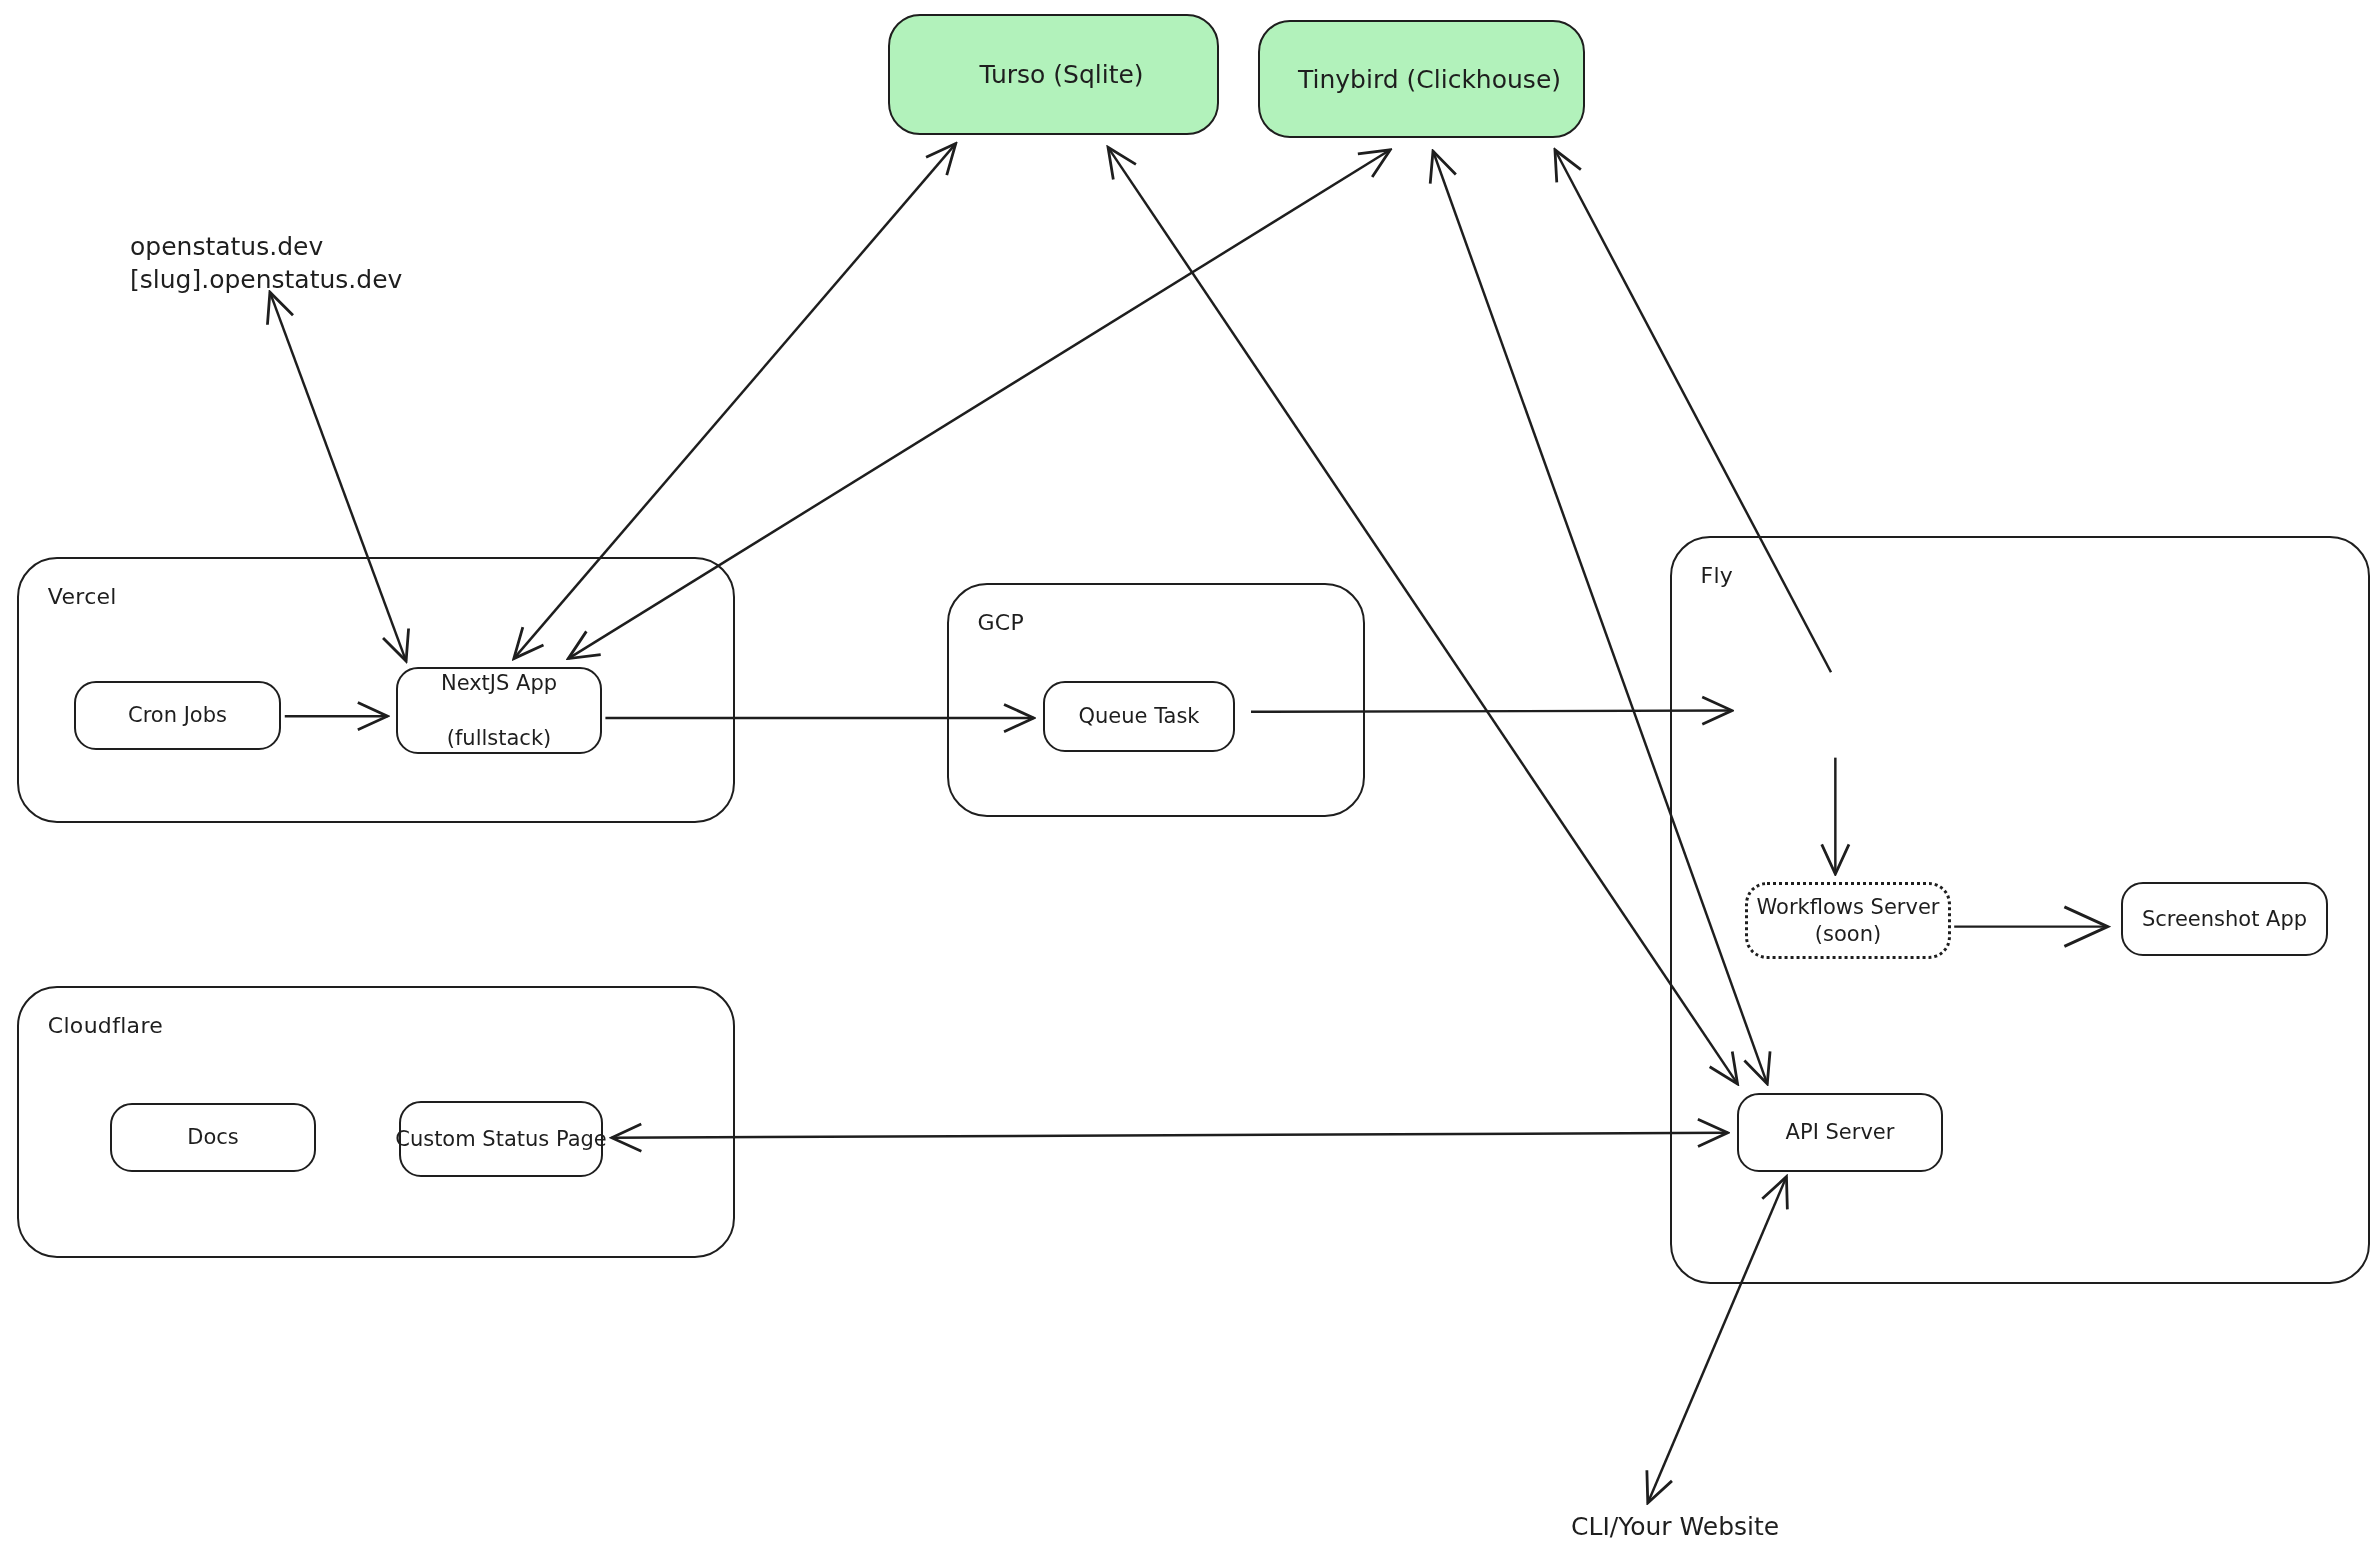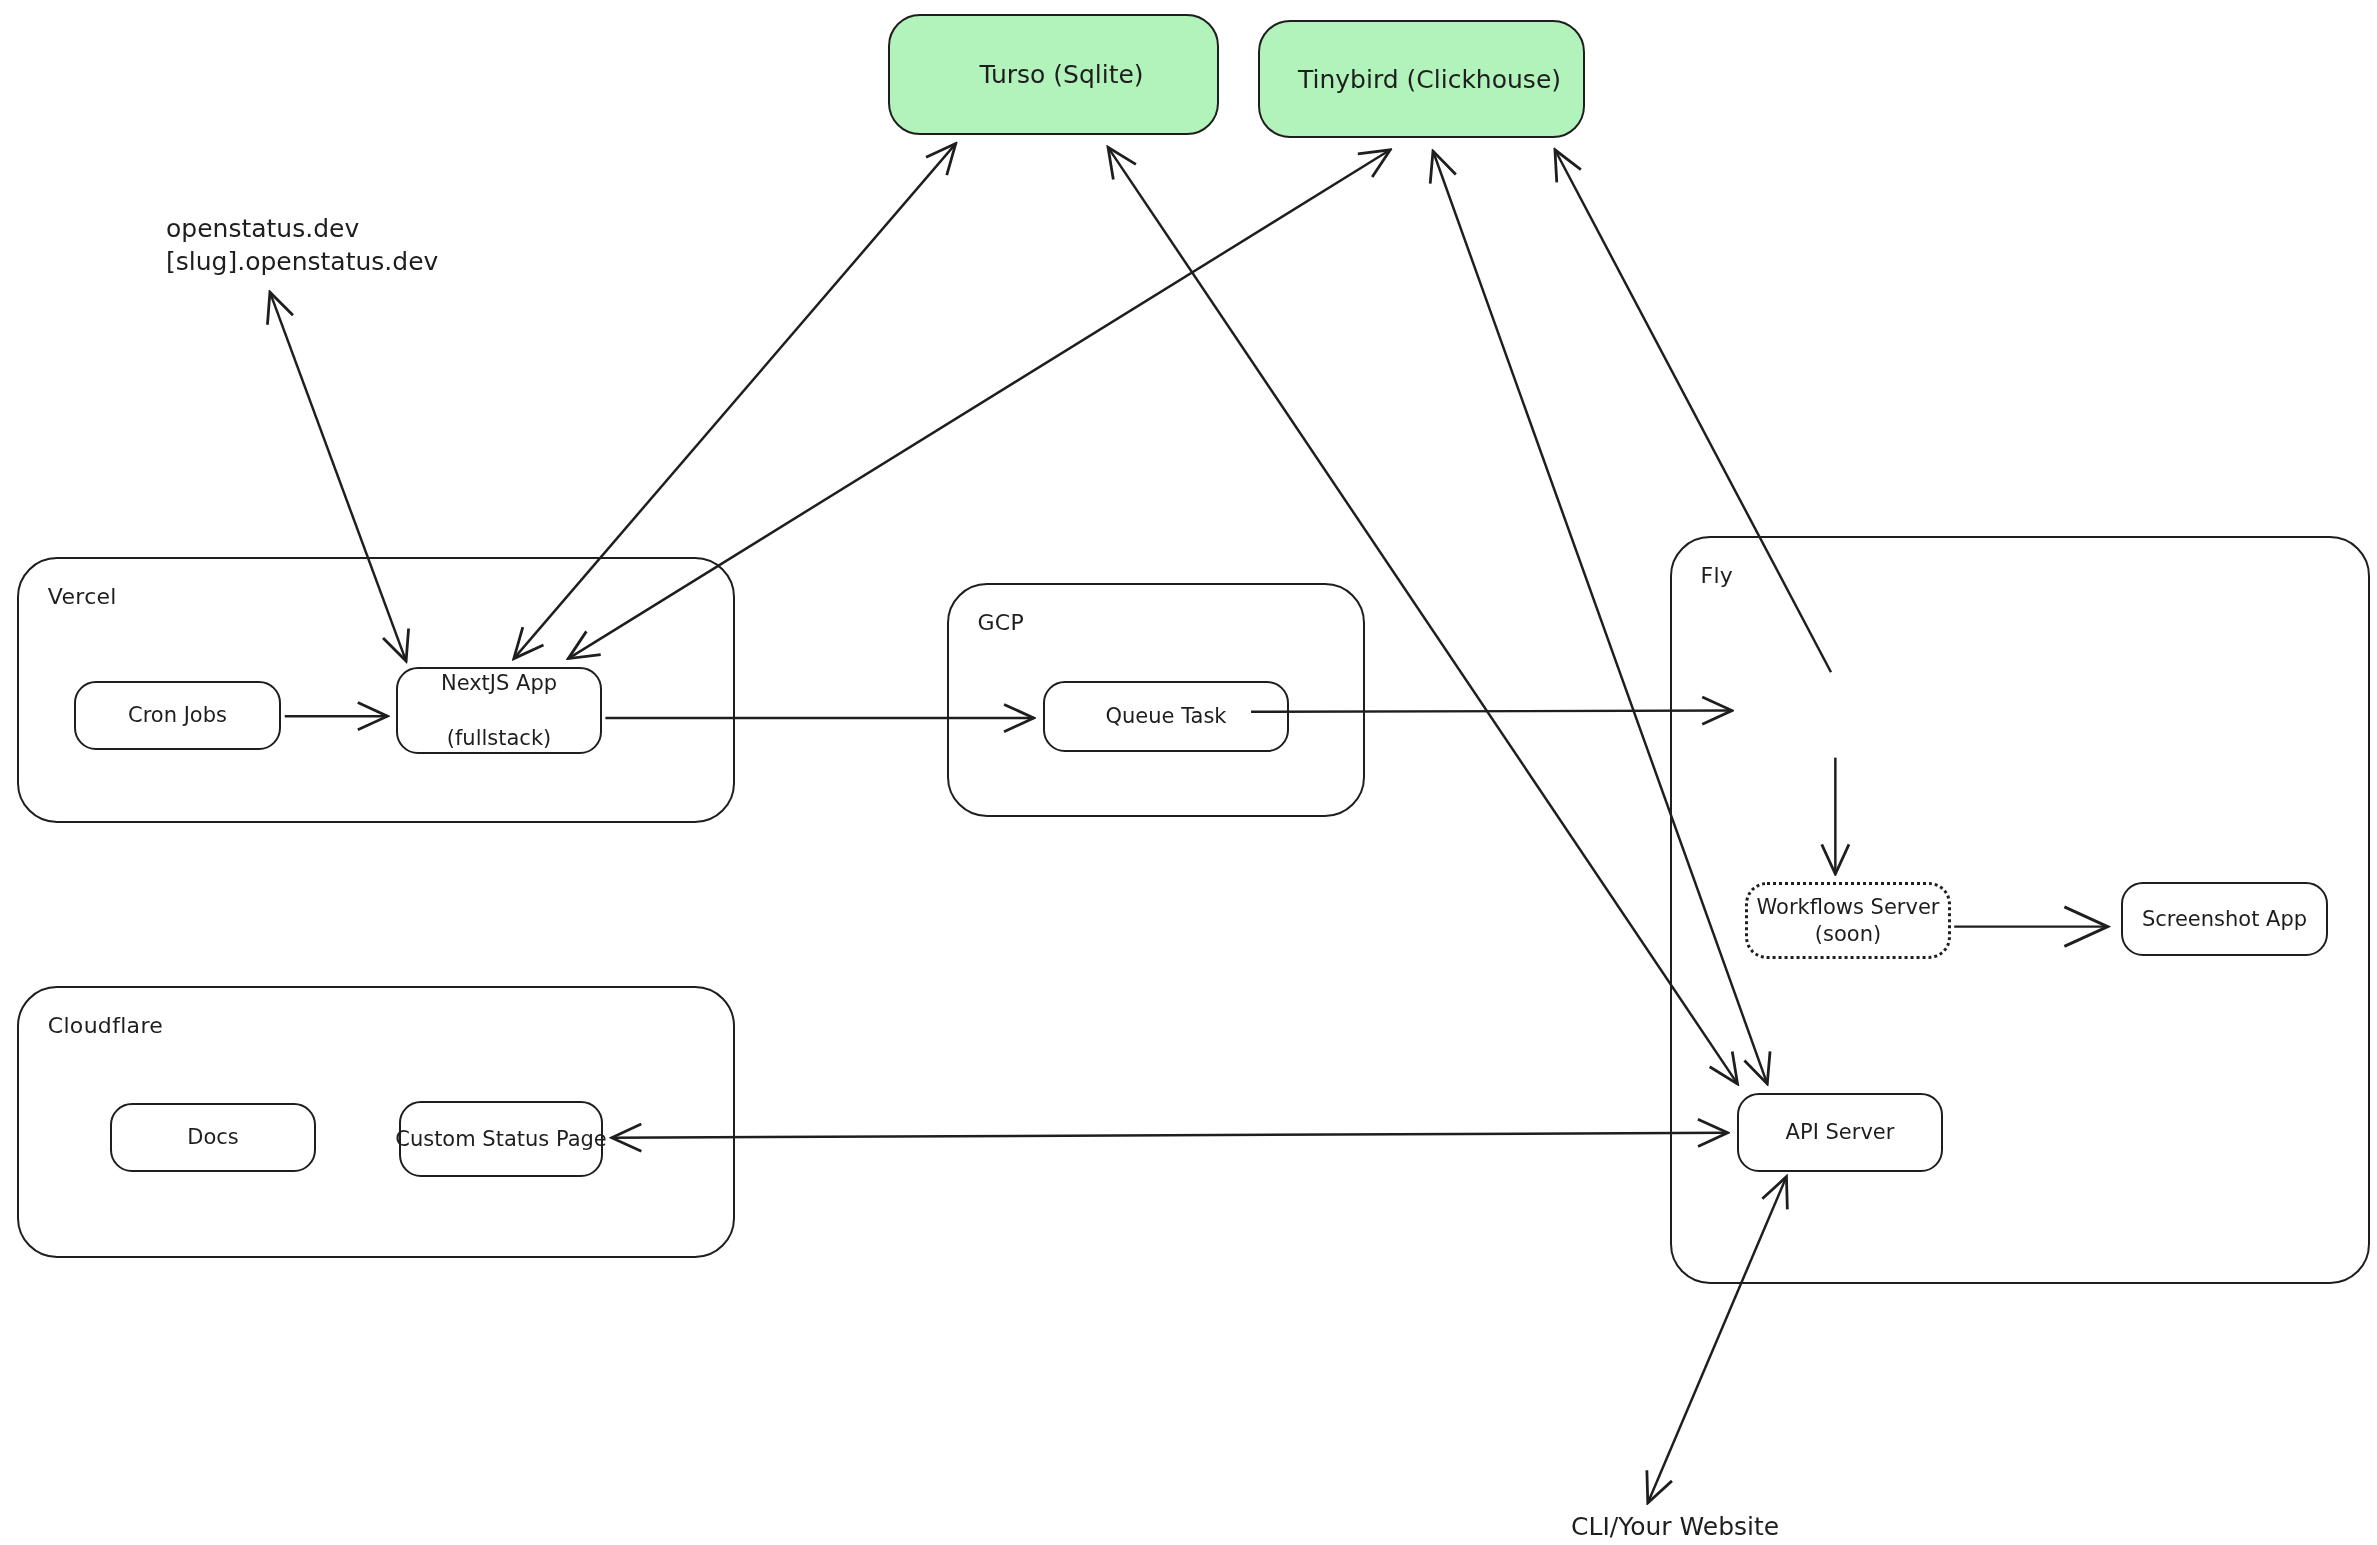--- a/index.html
+++ b/index.html
@@ -99,21 +99,21 @@
 
 <div class="canvas">
 
   <div class="db" style="left:888px; top:13.6px; width:331px; height:121px;">
     <span>Turso (Sqlite)</span>
   </div>
   <div class="db" style="left:1258px; top:20px; width:327px; height:118px;">
     <span>Tinybird (Clickhouse)</span>
   </div>
 
-  <div class="annotation" style="left:130px; top:213px;margin-left:36px;">
+  <div class="annotation" style="left:130px; top:231px;">
     <div>openstatus.dev</div>
     <div>[slug].openstatus.dev</div>
   </div>
   <div class="annotation" style="left:1571px; top:1511px;">
     <div>CLI/Your Website</div>
   </div>
 
   <div class="group" style="left:17.3px; top:557px; width:718px; height:266px;">
     <div class="group-label">Vercel</div>
   </div>
@@ -121,21 +121,21 @@
     <span>Cron Jobs</span>
   </div>
   <div class="node" style="left:396px; top:667px; width:206px; height:87px;gap:28px;">
     <span>NextJS App</span>
     <span>(fullstack)</span>
   </div>
 
   <div class="group" style="left:947px; top:583px; width:418px; height:234px;">
     <div class="group-label">GCP</div>
   </div>
-  <div class="node" style="left:1043px; top:681px; width:246px; height:71px;">
+  <div class="node" style="left:1043px; top:681px; width:192px; height:71px;">
     <span>Queue Task</span>
   </div>
 
   <div class="group" style="left:1670px; top:536px; width:700px; height:748px;">
     <div class="group-label">Fly</div>
   </div>
   <div class="node dotted" style="left:1745px; top:882px; width:206px; height:77px;">
     <span>Workflows Server</span>
     <span>(soon)</span>
   </div>

